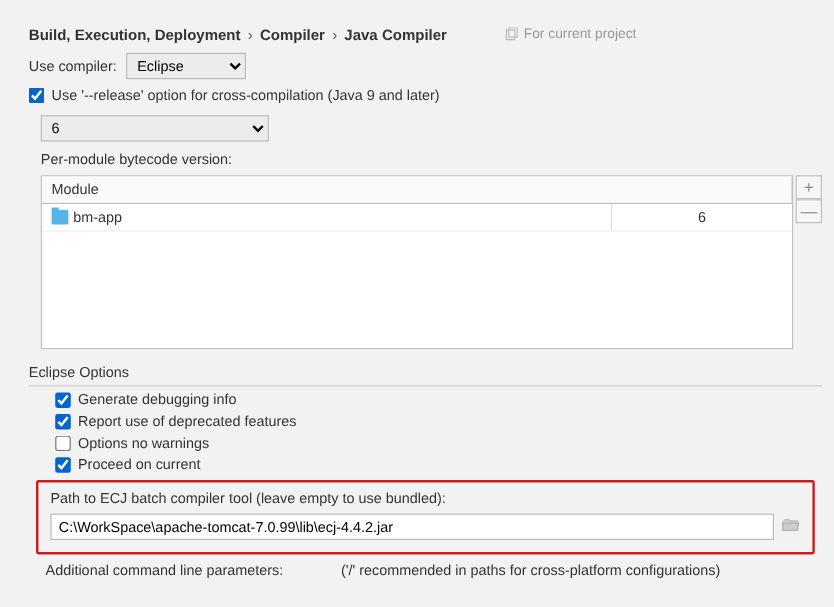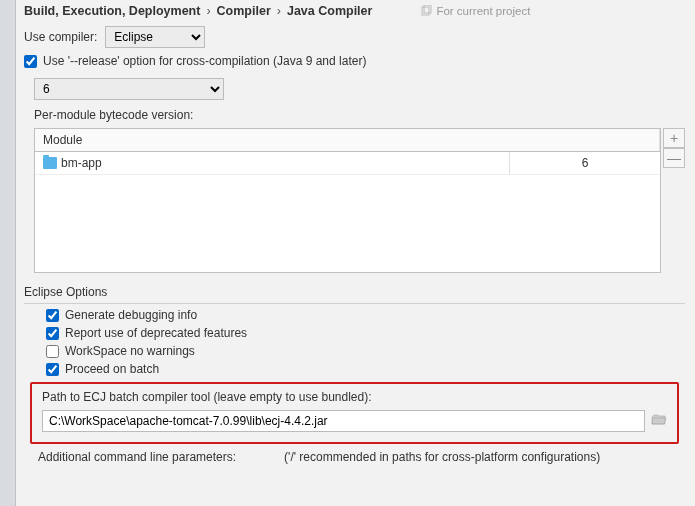--- a/index.html
+++ b/index.html
@@ -10,20 +10,21 @@
     background: #f2f2f2;
     color: #333;
     width: 695px;
     height: 506px;
     overflow: hidden;
   }
   .page {
     display: flex;
     width: 695px;
     height: 506px;
+    align-items: center;
   }
   .left-gutter {
     width: 16px;
     background: #d8dbe0;
     border-right: 1px solid #c0c0c0;
   }
   .content {
     flex: 1;
     padding: 4px 10px 6px 8px;
   }
@@ -254,25 +255,25 @@
       <div class="chk-row">
         <input type="checkbox" checked="" style="">
         <span>Generate debugging info</span>
       </div>
       <div class="chk-row">
         <input type="checkbox" checked="" style="">
         <span>Report use of deprecated features</span>
       </div>
       <div class="chk-row">
         <input type="checkbox" style="">
-        <span>WorkSpace no warnings</span>
+        <span>Options no warnings</span>
       </div>
       <div class="chk-row">
         <input type="checkbox" checked="" style="">
-        <span>Proceed on batch</span>
+        <span>Proceed on current</span>
       </div>
     </div>
 
     <div class="ecj-group">
       <div>Path to ECJ batch compiler tool (leave empty to use bundled):</div>
       <div class="ecj-input-row">
         <input type="text" value="C:\WorkSpace\apache-tomcat-7.0.99\lib\ecj-4.4.2.jar" style="">
         <span class="open-icon">
           <svg width="16" height="12" viewBox="0 0 16 12">
               <path d="M1 3 L3 1 L7 1 L8 2 L14 2 L14 10 L1 10 Z M2 4 L15 4 L13 10 L1 10 Z" fill="#ccc" stroke="#aaa" stroke-width="0.6"></path>

